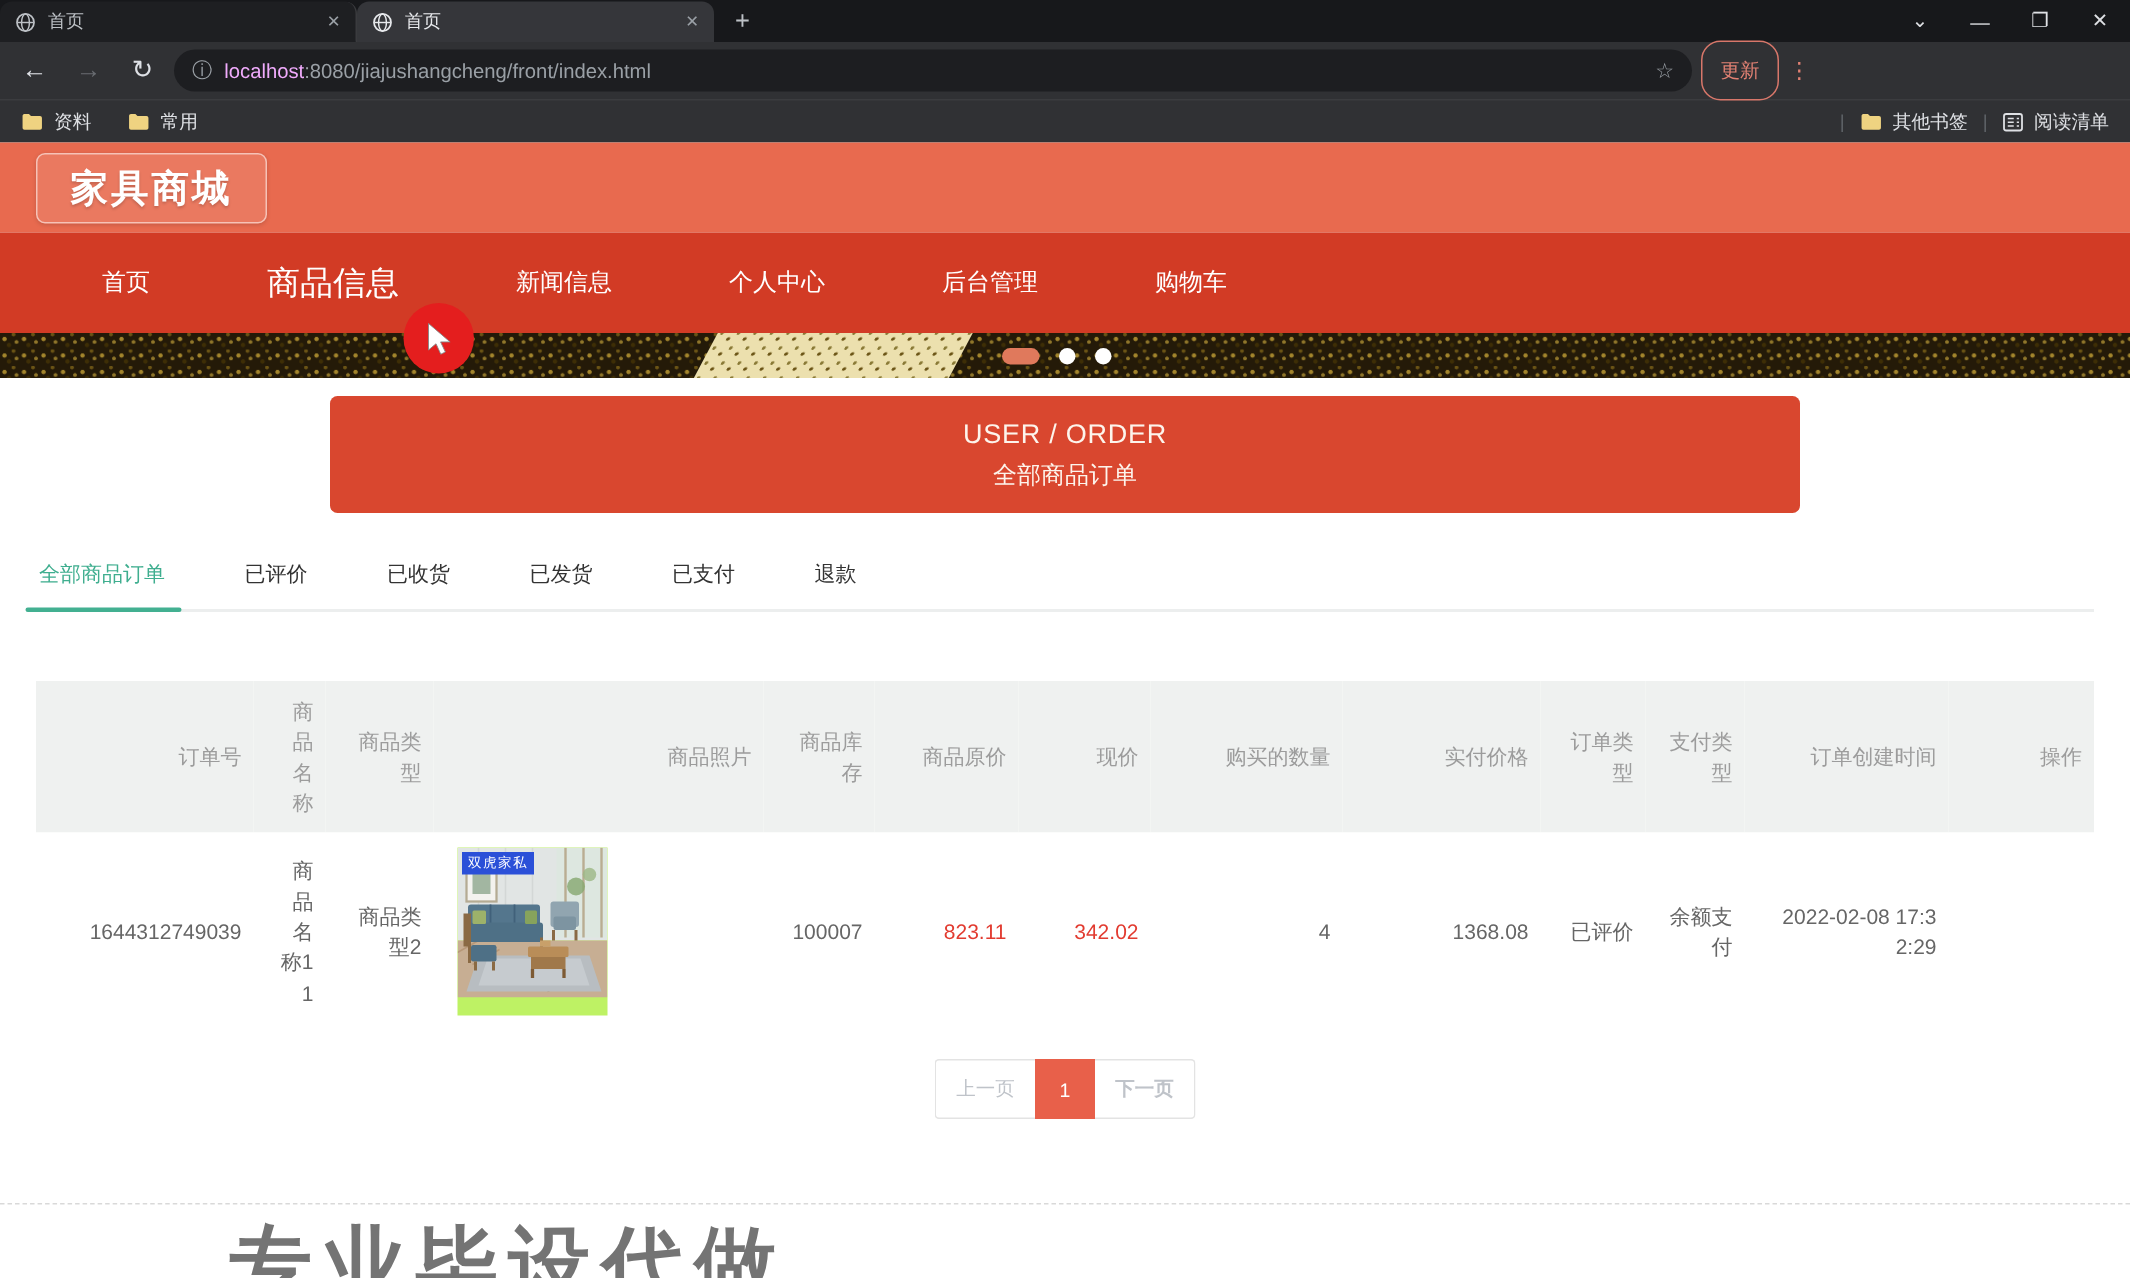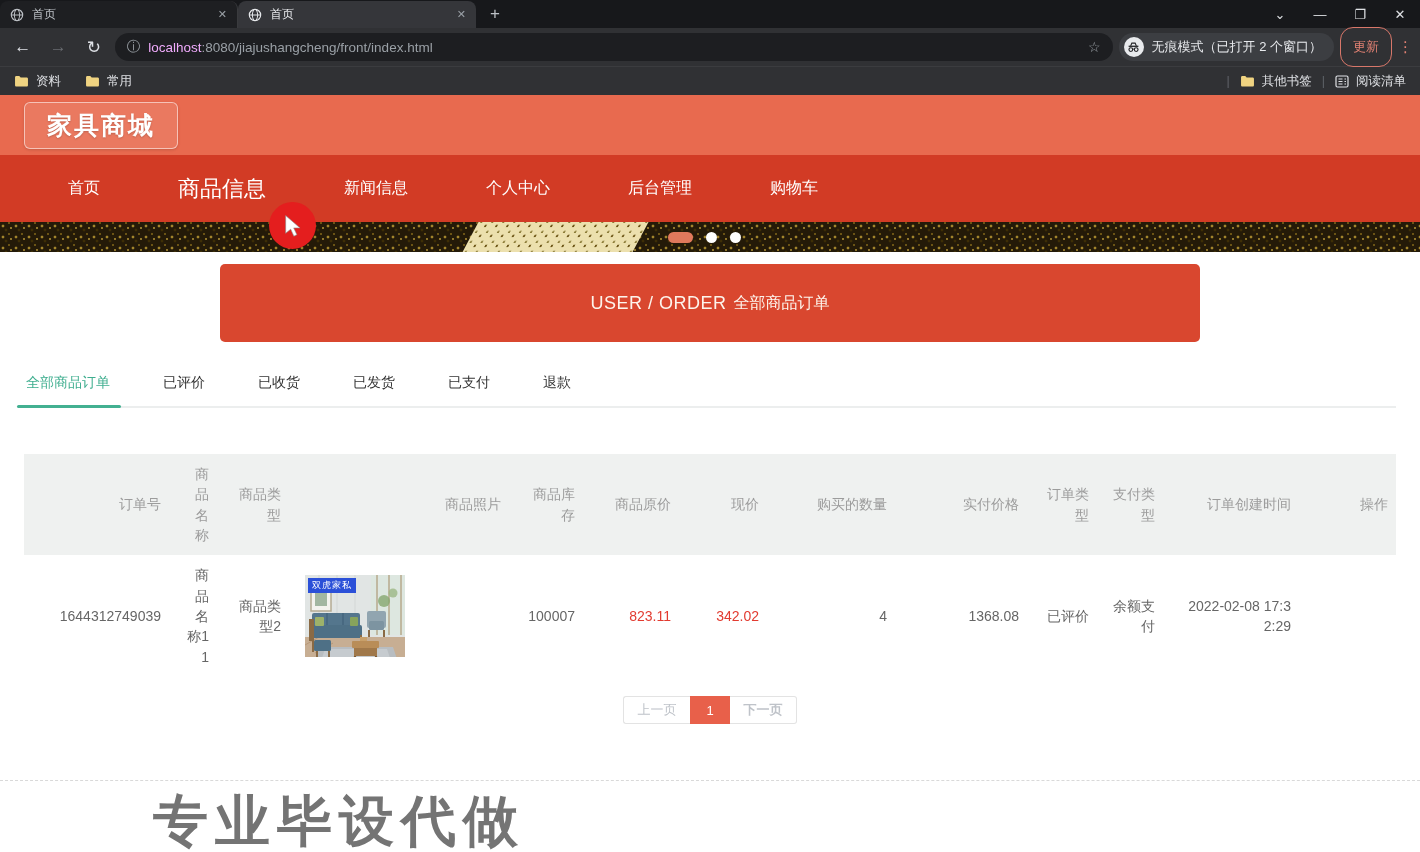--- a/index.html
+++ b/index.html
@@ -53,42 +53,42 @@
       radial-gradient(circle at 3px 4px, #8a7a36 1px, transparent 1.4px),
       radial-gradient(circle at 9px 8px, #6b5415 1px, transparent 1.4px);
     background-size:11px 10px; }
   .dots { position:absolute; left:668px; top:10px; display:flex; align-items:center; gap:13px; }
   .dot { width:11px; height:11px; border-radius:50%; background:#fff; }
   .dot.active { width:25px; border-radius:6px; background:#e0795c; }
 
   .cursor-spot { position:absolute; left:269px; top:202px; width:47px; height:47px; border-radius:50%; background:#e41e1e; z-index:9; }
   .cursor-spot svg { position:absolute; left:15px; top:13px; }
 
-  .crumb { width:980px; height:78px; margin:12px auto 0; background:#d9472f; border-radius:5px; color:#fdf4ec; display:flex; flex-direction:row; align-items:center; justify-content:center; gap:7px; }
+  .crumb { width:980px; height:78px; margin:12px auto 0; background:#d9472f; border-radius:5px; color:#fdf4ec; display:flex; flex-direction:column; align-items:center; justify-content:center; gap:7px; }
   .crumb-en { font-size:18px; letter-spacing:.5px; }
   .crumb-zh { font-size:16px; }
 
   .content { padding:0 24px; }
   .tabs { margin-top:28px; display:flex; gap:49px; border-bottom:2px solid #eceeee; }
   .otab { font-size:14px; color:#333; padding:4px 2px 14px; position:relative; cursor:pointer; white-space:nowrap; }
   .otab.active { color:#3fae8f; }
   .otab.active::after { content:""; position:absolute; left:-7px; right:-9px; bottom:-2px; height:3px; background:#43b091; border-radius:2px; }
 
   table.order { margin-top:46px; width:1372px; border-collapse:collapse; table-layout:fixed; font-size:14px; }
   table.order th, table.order td { text-align:right; font-weight:normal; vertical-align:middle; padding:10px 8px 10px 16px; line-height:1.45; word-break:break-all; }
   thead tr { background:#eff1f0; color:#9c9c9c; height:95px; }
   tbody tr { height:122px; color:#666; background:#fff; }
   .price { color:#e23b30; }
   .c1{width:145px}.c2{width:48px}.c3{width:72px}.c4{width:220px}.c5{width:74px}.c6{width:96px}.c7{width:88px}.c8{width:128px}.c9{width:132px}.c10{width:70px}.c11{width:66px}.c12{width:136px}.c13{width:97px}
 
-  .photo { position:relative; width:100px; height:82px; background:#bef264; overflow:hidden; }
+  .photo { position:relative; width:100px; height:112px; background:#bef264; overflow:hidden; }
   .photo-badge { position:absolute; top:3px; left:3px; background:#2b50d8; color:#fff; font-size:9px; line-height:1; padding:3px 4px; letter-spacing:1px; z-index:2; }
 
   .pager { display:flex; justify-content:center; margin-top:19px; }
-  .pager .pg { height:28px; font-size:13px; background:#fff; border:1px solid #e3e3e3; color:#bfc3c9; width:67px; }
+  .pager .pg { height:40px; font-size:13px; background:#fff; border:1px solid #e3e3e3; color:#bfc3c9; width:67px; }
   .pager .pg.prev { border-radius:3px 0 0 3px; border-right:none; }
   .pager .pg.next { border-radius:0 3px 3px 0; border-left:none;font-weight:bold; }
   .pager .pg.cur { width:40px; background:#e8604a; border-color:#e8604a; color:#fff; }
 
   .footer { margin-top:56px; border-top:1px dashed #d9d9d9; padding:4px 0 0 153px; }
   .watermark { font-size:55px; font-weight:bold; color:#747474; letter-spacing:7px; text-shadow:1px 1px 0 #fff, -1px -1px 0 #fff; }
 </style>
 </head>
 <body>
 
@@ -121,32 +121,20 @@
 </div>
 
 <div class="toolbar">
   <span class="navbtn">←</span>
   <span class="navbtn disabled">→</span>
   <span class="navbtn">↻</span>
   <div class="urlbar">
     <span>ⓘ</span>
     <span><span class="host">localhost</span><span>:8080/jiajushangcheng/front/index.html</span></span>
     <span class="star">☆</span>
-  </div>
-  <div class="incog-chip">
-    <span class="incog-badge">
-      <svg width="13" height="13" viewBox="0 0 16 16">
-          <path d="M2 6.5h12" stroke="#202124" stroke-width="1.6"></path>
-          <path d="M4.5 6L6 2.6h4L11.5 6" fill="none" stroke="#202124" stroke-width="1.4"></path>
-          <circle cx="4.7" cy="10.6" r="2.3" fill="none" stroke="#202124" stroke-width="1.4"></circle>
-          <circle cx="11.3" cy="10.6" r="2.3" fill="none" stroke="#202124" stroke-width="1.4"></circle>
-          <path d="M7 10.3c.6-.5 1.4-.5 2 0" fill="none" stroke="#202124" stroke-width="1.2"></path>
-        </svg>
-    </span>
-    <span>无痕模式（已打开 2 个窗口）</span>
   </div>
   <button class="update-btn">更新</button>
   <span class="menu-dots">⋮</span>
 </div>
 
 <div class="bookmarks">
   <div class="bm-item">
     <svg width="15" height="12" viewBox="0 0 16 13">
         <path d="M1 2.5c0-.8.6-1.5 1.4-1.5h3.2l1.5 1.6h6.5c.8 0 1.4.7 1.4 1.5v7c0 .8-.6 1.4-1.4 1.4H2.4c-.8 0-1.4-.6-1.4-1.4z" fill="#efd381"></path>
       </svg>

